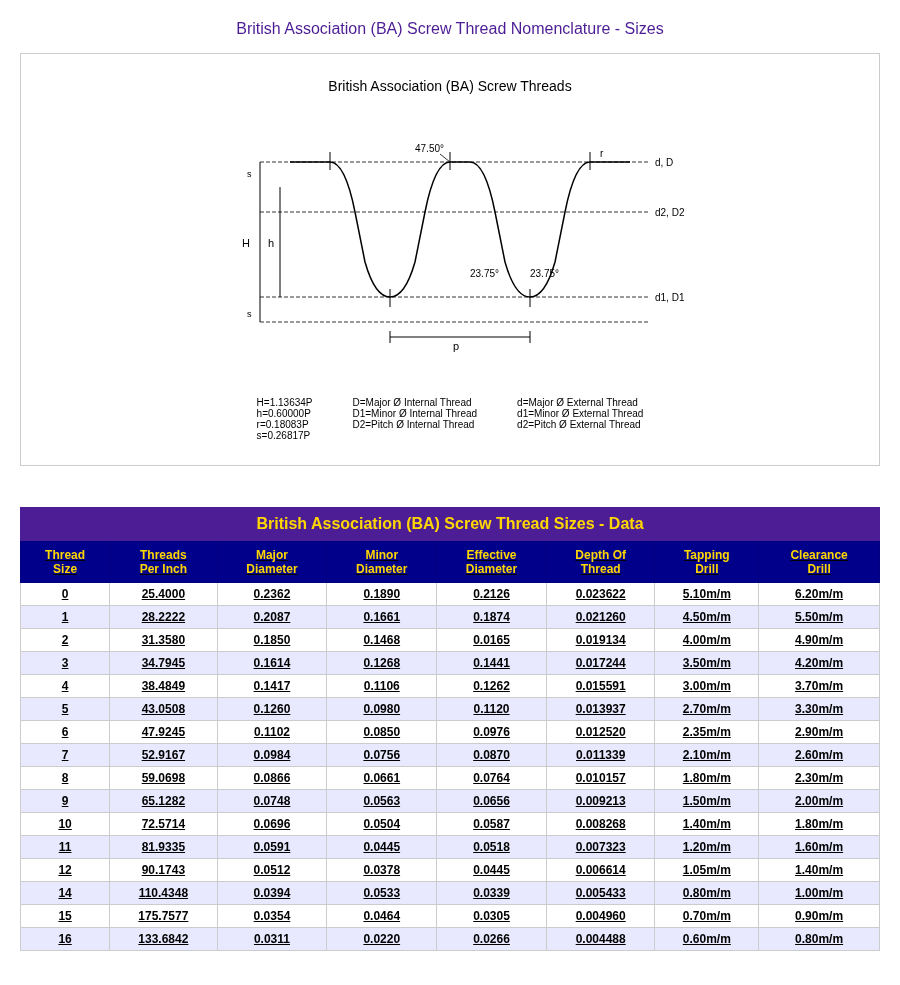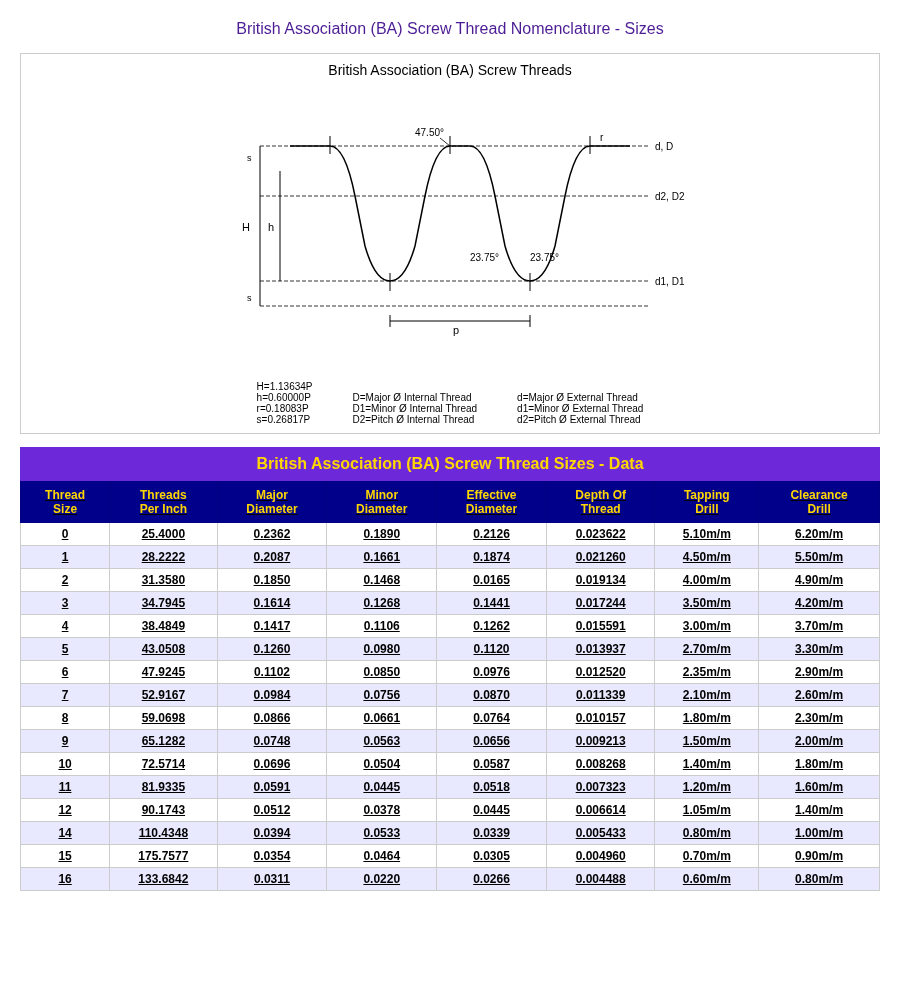--- a/index.html
+++ b/index.html
@@ -12,48 +12,47 @@
     }
     .page-title {
       text-align: center;
       font-size: 16px;
       font-weight: normal;
       margin-bottom: 15px;
       color: #4c1d95;
     }
     .diagram-section {
       text-align: center;
-      margin-bottom: 13px;
+      margin-bottom: 41px;
       border: 1px solid #ccc;
-      padding: 8px;
+      padding: 24px;
     }
     .diagram-title {
       font-size: 14px;
       margin-bottom: 8px;
       color: #000;
     }
     .diagram-svg {
       display: block;
       margin: 0 auto;
     }
     .diagram-notes {
       display: flex;
       justify-content: center;
       gap: 40px;
       font-size: 10px;
       color: #000;
       margin-top: 5px;
       text-align: left;
-      align-items: flex-end;
     }
     .table-section {
       width: 100%;
     }
     .table-header-title {
-      background-color: #6d28d9;
+      background-color: #4c1d95;
       color: #FFD700;
       text-align: center;
       font-size: 16px;
       font-weight: bold;
       padding: 8px;
     }
     table {
       width: 100%;
       border-collapse: collapse;
       text-decoration: underline;

